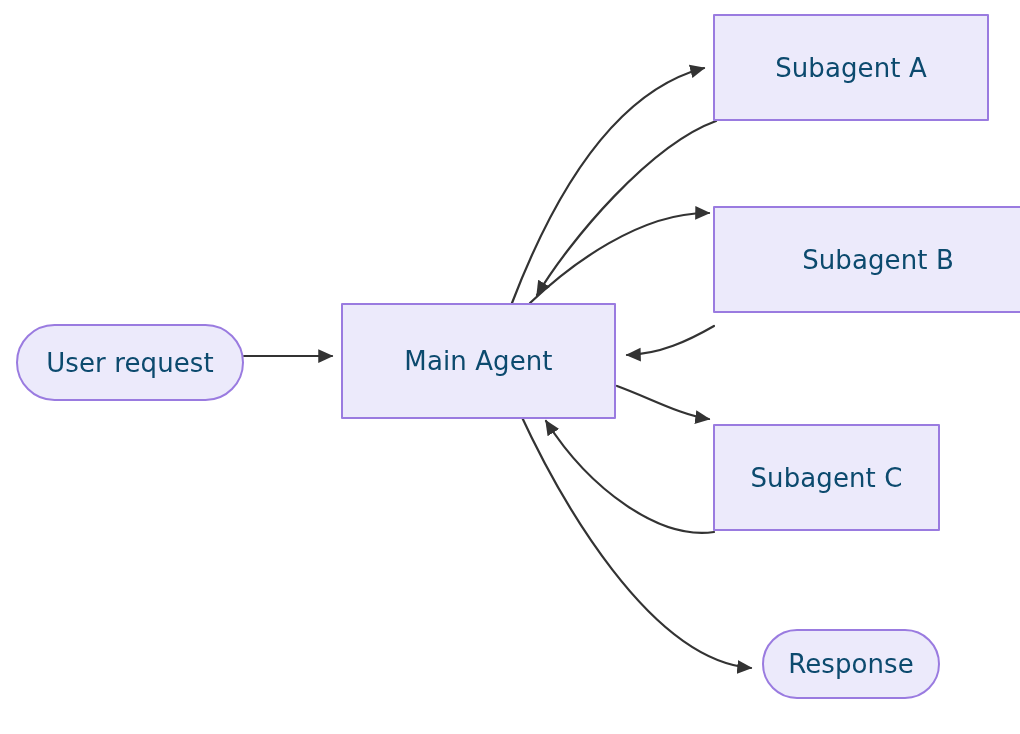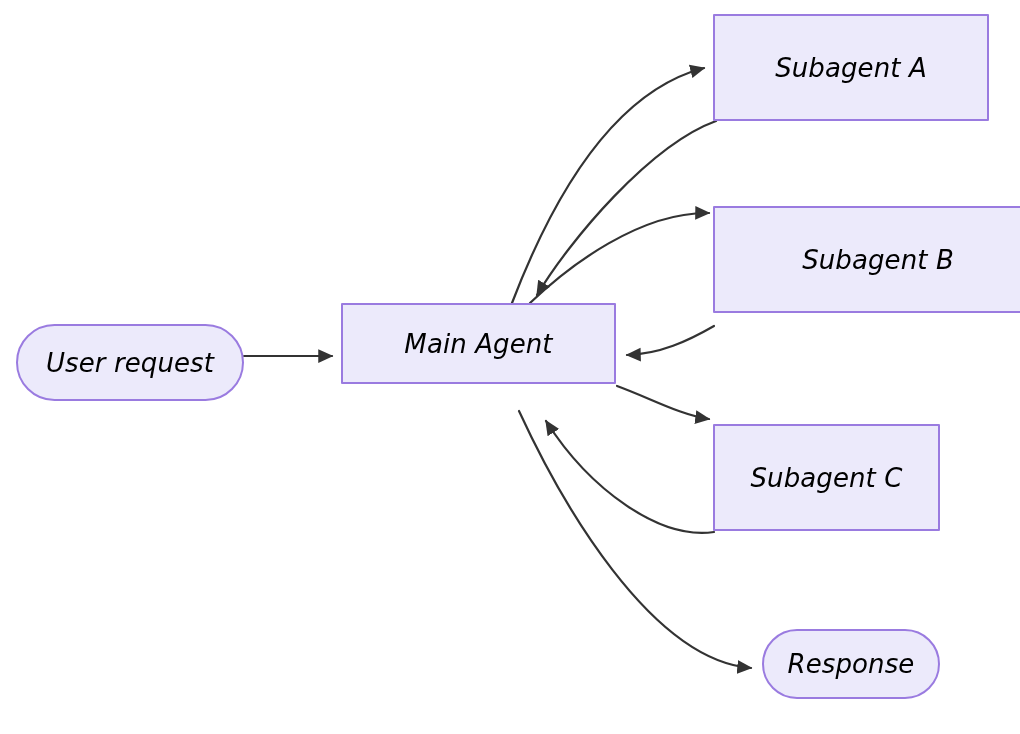--- a/index.html
+++ b/index.html
@@ -28,41 +28,40 @@
     height: 734px;
   }
   .node {
     position: absolute;
     box-sizing: border-box;
     display: flex;
     align-items: center;
     justify-content: center;
     background: #ECEAFB;
     border: 2px solid #9A7BE0;
-    color: #000000;
+    color: #0c4a6e;
     font-size: 26px;
     font-family: "DejaVu Sans", sans-serif;
     line-height: 1;
     letter-spacing: 0.1px;
     white-space: nowrap;
     z-index: 2;
-    font-style: italic;
   }
   .node.rect {
     border-radius: 1px;
   }
   .node.pill {
     border-radius: 40px;
   }
   .node-label {
     pointer-events: none;
   }
   
   #node-user-request { left: 16px;  top: 324px; width: 228px; height: 77px; }
-  #node-main-agent   { left: 341px; top: 303px; width: 275px; height: 81px; }
+  #node-main-agent   { left: 341px; top: 303px; width: 275px; height: 116px; }
   #node-subagent-a   { left: 713px; top: 14px;  width: 276px; height: 107px; }
   #node-subagent-b   { left: 713px; top: 206px; width: 330px; height: 107px; }
   #node-subagent-c   { left: 713px; top: 424px; width: 227px; height: 107px; }
   #node-response     { left: 762px; top: 629px; width: 178px; height: 70px; }
 </style>
 </head>
 <body>
 
 <div id="diagram-canvas">
 

